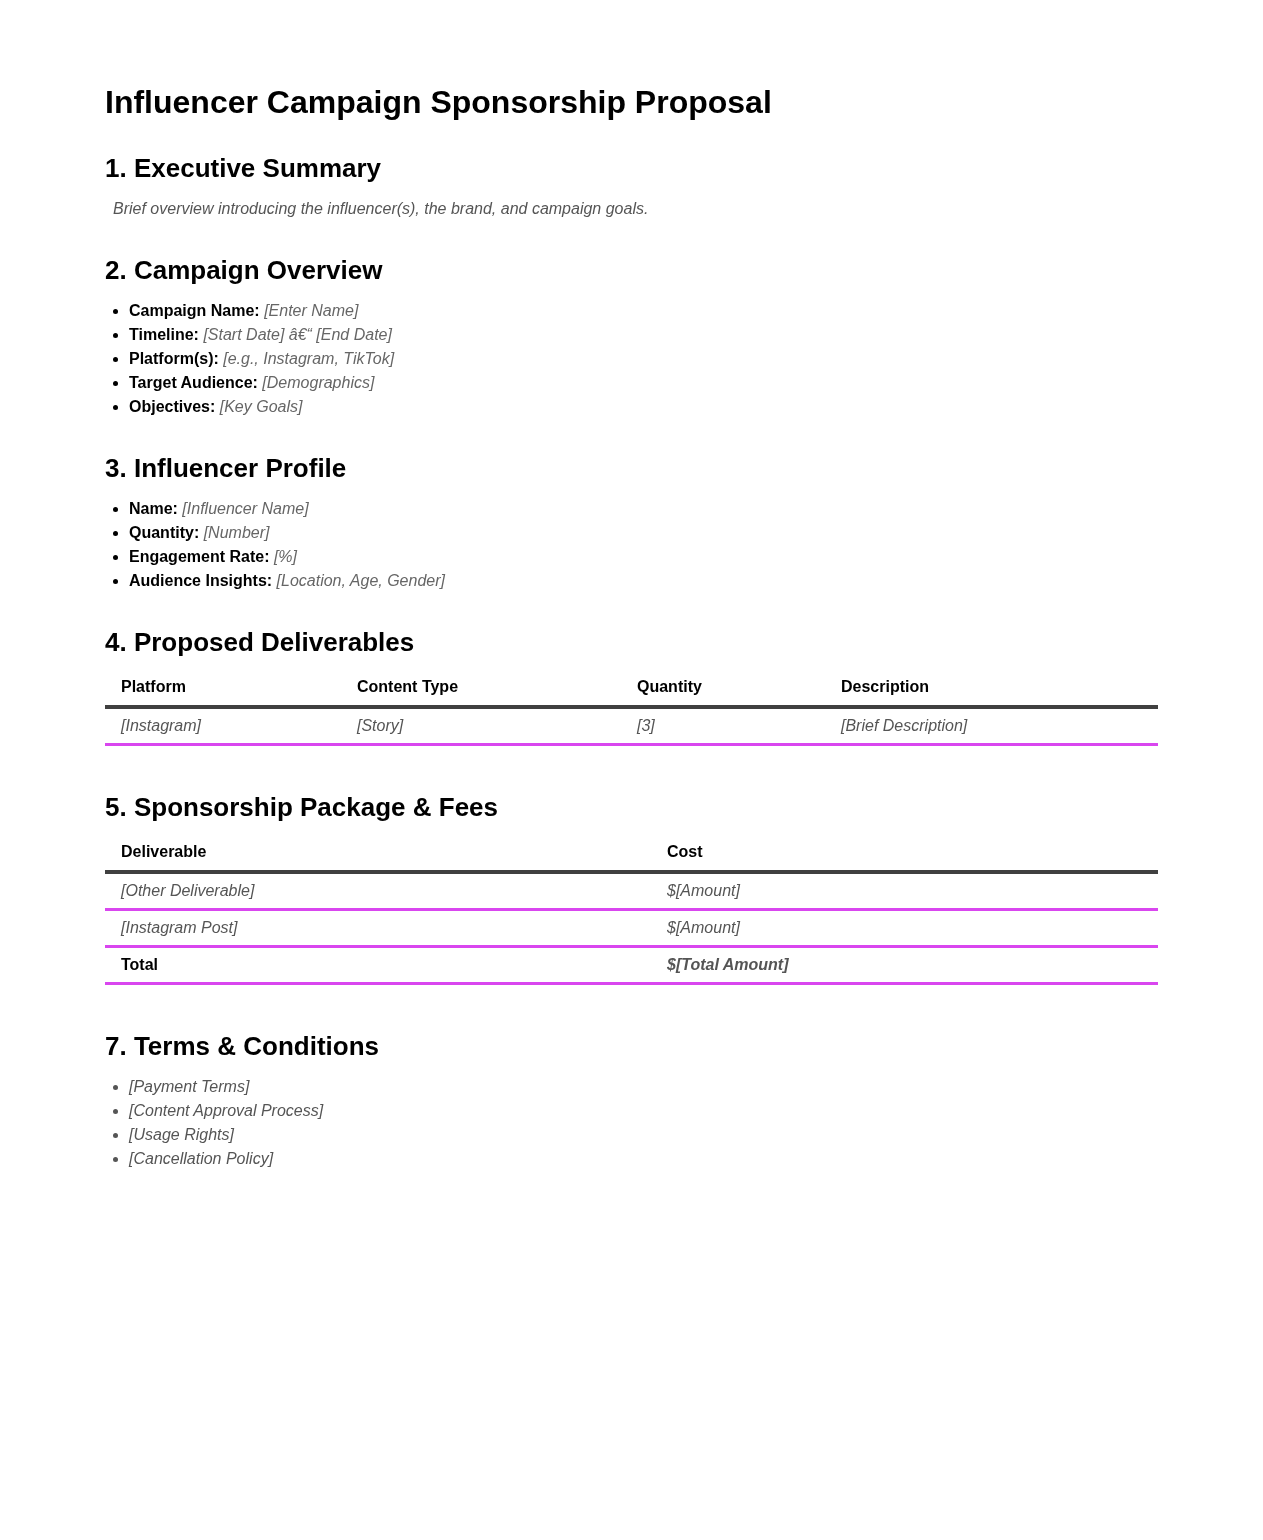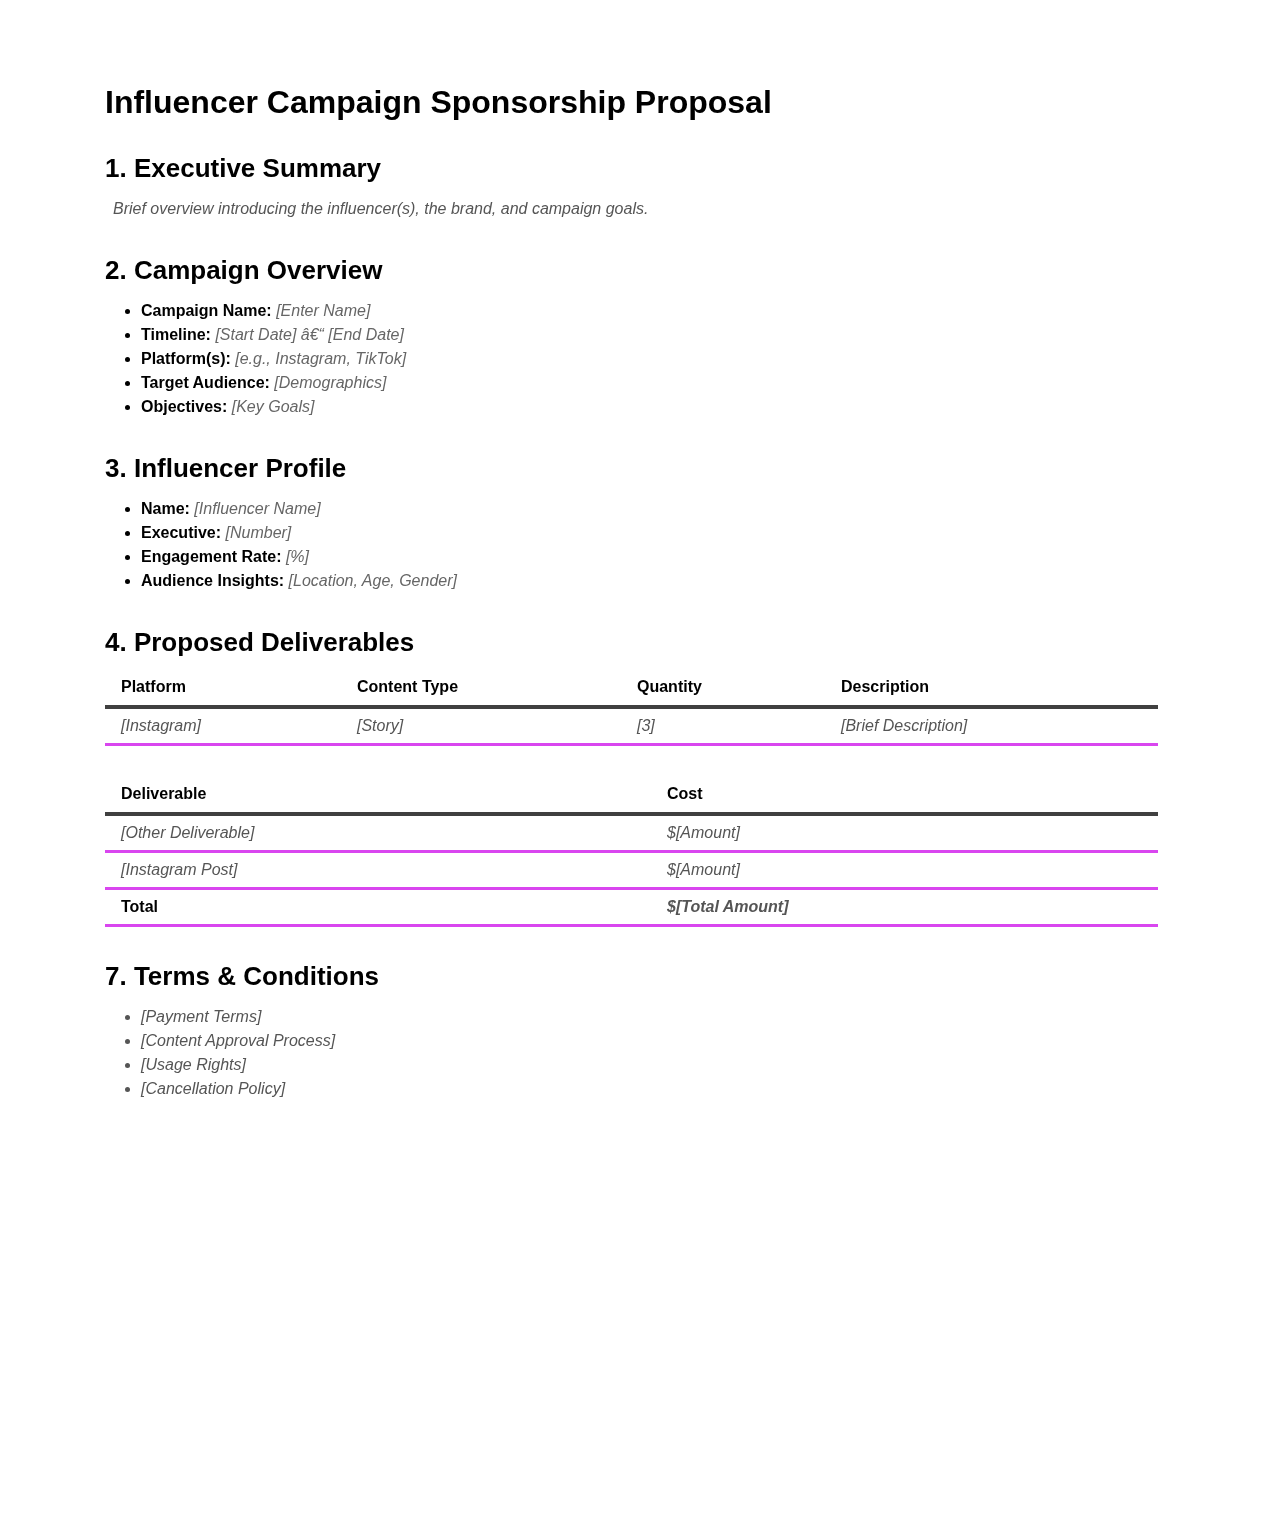--- a/index.html
+++ b/index.html
@@ -6,31 +6,31 @@
   body {
     width: 1263px; min-height: 1540px;
     font-family: "Liberation Sans", sans-serif;
     color: #000;
   }
   .page { padding: 82px 86px 40px 105px; width: 1053px; }
   h1 { font-size: 32px; font-weight: bold; margin: 0 0 33px 0; line-height: 40px; }
   h2 { font-size: 26px; font-weight: bold; margin: 0 0 16px 0; line-height: 26px; }
   section { margin-bottom: 36px; }
   .summary { font-style: italic; color: #555; font-size: 16px; margin: 8px; line-height: 24px; }
-  ul { margin: 12px; padding-left: 24px; }
+  ul { margin: 0; padding-left: 24px; }
   li { font-size: 16px; line-height: 24px; }
   li .label { font-weight: bold; color: #000; }
   li .val { font-style: italic; color: #666; }
   ul.ph li { font-style: italic; color: #555; }
   table { width: 100%; border-collapse: collapse; font-size: 16px; }
   th { text-align: left; font-weight: bold; padding: 6px 16px 8px 16px; border-bottom: 4px solid #404040; height: 20px; }
   td { padding: 7px 16px 8px 16px; border-bottom: 3px solid #d946ef; font-style: italic; color: #555; height: 19px; }
   td.total-label { font-style: normal; font-weight: bold; color: #000; }
   td.total-val { font-weight: bold; color: #555; }
-  .sec4 { margin-bottom: 32px; }
+  .sec4 { margin-bottom: 48px; }
 </style>
 </head>
 <body>
 
 <div class="page">
   <h1>Influencer Campaign Sponsorship Proposal</h1>
 
   <section>
     <h2>1. Executive Summary</h2>
     <p class="summary">Brief overview introducing the influencer(s), the brand, and campaign goals.</p>
@@ -44,21 +44,21 @@
       <li><span class="label">Platform(s):</span> <span class="val">[e.g., Instagram, TikTok]</span></li>
       <li><span class="label">Target Audience:</span> <span class="val">[Demographics]</span></li>
       <li><span class="label">Objectives:</span> <span class="val">[Key Goals]</span></li>
     </ul>
   </section>
 
   <section>
     <h2>3. Influencer Profile</h2>
     <ul>
       <li><span class="label">Name:</span> <span class="val">[Influencer Name]</span></li>
-      <li><span class="label">Executive:</span> <span class="val">[Number]</span></li>
+      <li><span class="label">Quantity:</span> <span class="val">[Number]</span></li>
       <li><span class="label">Engagement Rate:</span> <span class="val">[%]</span></li>
       <li><span class="label">Audience Insights:</span> <span class="val">[Location, Age, Gender]</span></li>
     </ul>
   </section>
 
   <section class="sec4">
     <h2>4. Proposed Deliverables</h2>
     <table>
       <thead>
         <tr>
@@ -73,20 +73,21 @@
           <td>[Instagram]</td>
           <td>[Story]</td>
           <td>[3]</td>
           <td>[Brief Description]</td>
         </tr>
       </tbody>
     </table>
   </section>
 
   <section class="sec4">
+    <h2>5. Sponsorship Package &amp; Fees</h2>
     <table>
       <thead>
         <tr>
           <th style="width:514px">Deliverable</th>
           <th>Cost</th>
         </tr>
       </thead>
       <tbody>
         <tr>
           <td>[Other Deliverable]</td>

